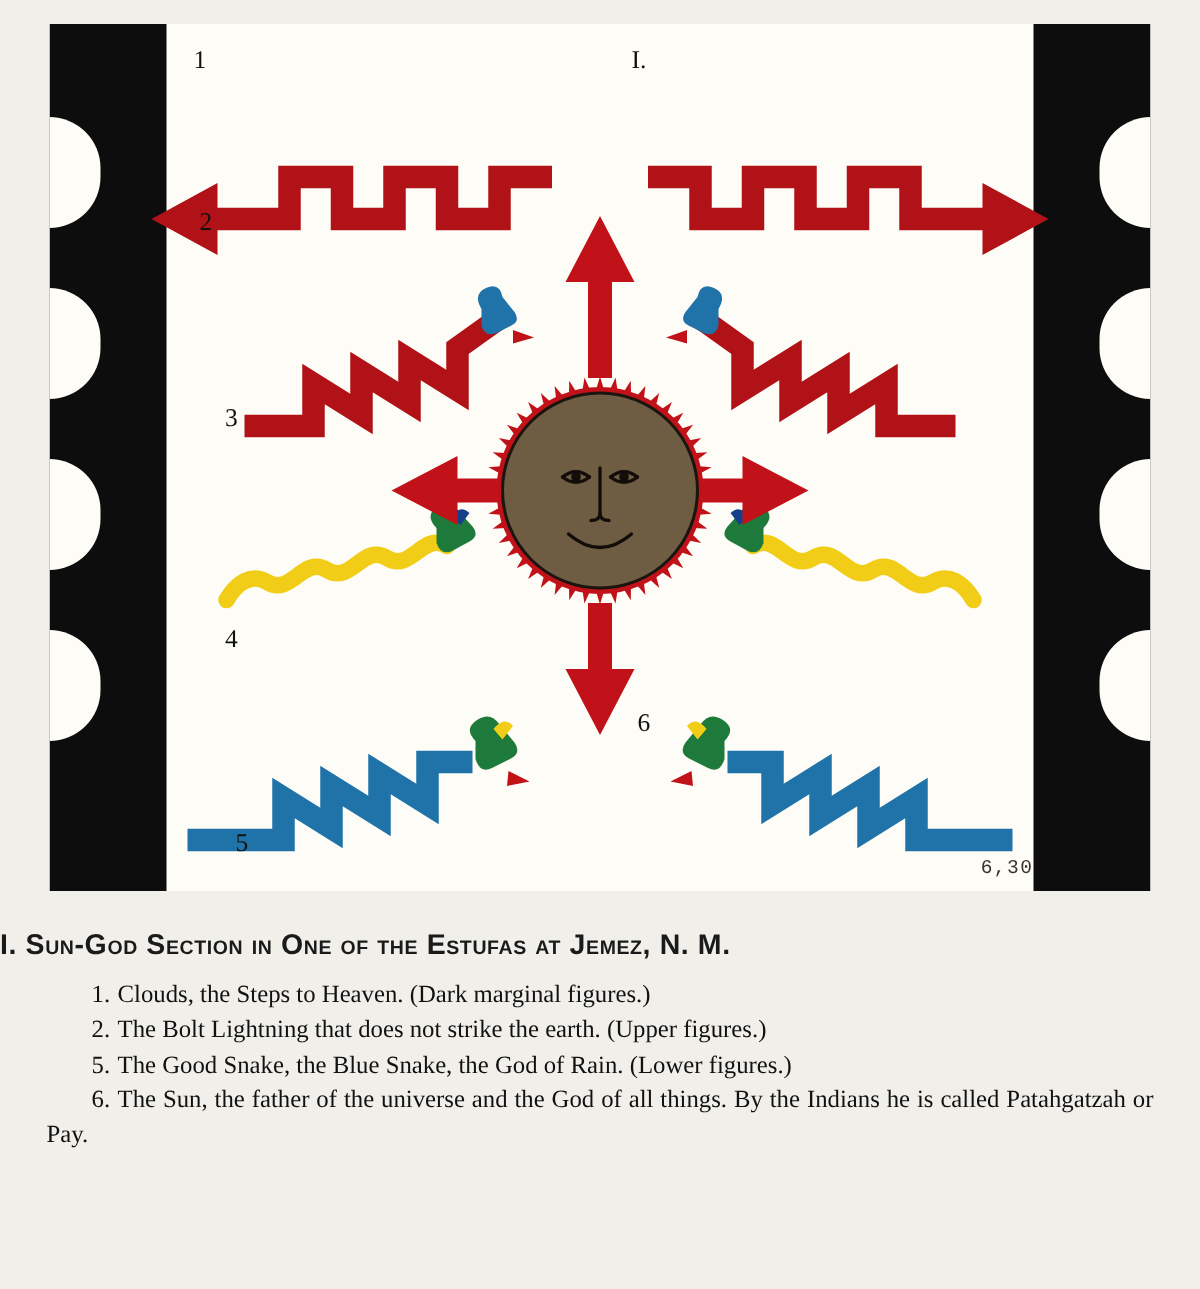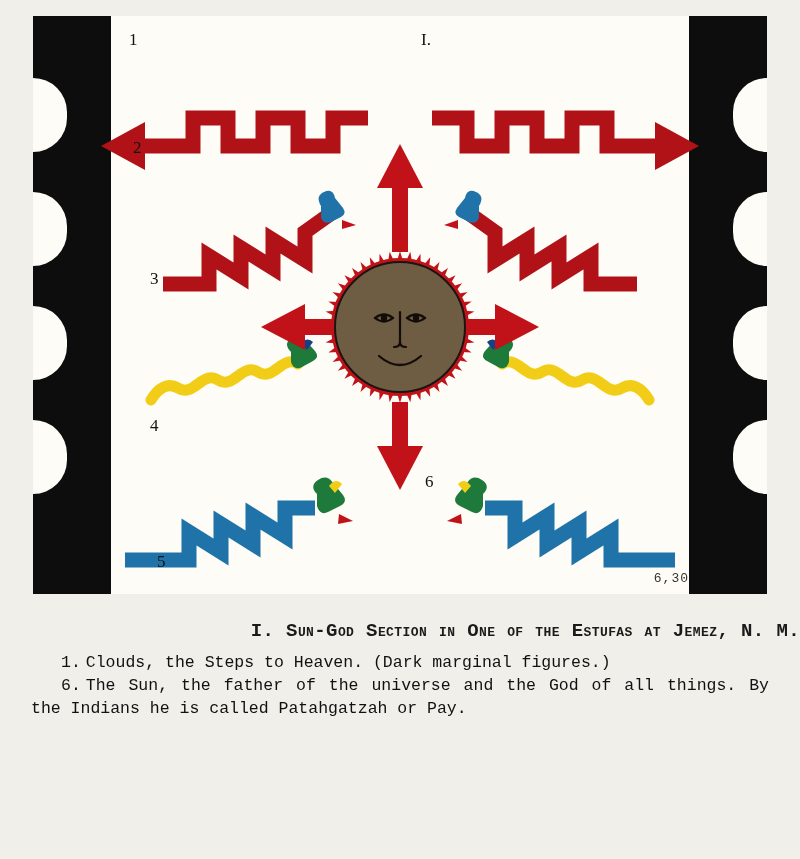--- a/index.html
+++ b/index.html
@@ -90,33 +90,33 @@
   }
 
   
   #caption {
     position: absolute;
     left: 0;
     top: 606px;
     width: 800px;
   }
   #plate-title {
-    text-align: right;
-    font-family: Liberation Mono, monospace;
+    text-align: left;
+    font-family: Liberation Sans, sans-serif;
     font-size: 19px;
     color: #1a1a1a;
     font-variant: small-caps;
     letter-spacing: .4px;
     margin: 14px 0 10px 0;
     font-weight: 600;
   }
   #legend {
     margin: 0;
     padding: 0 31px;
-    font-family: Liberation Mono, monospace;
+    font-family: Liberation Serif, serif;
     font-size: 16.5px;
     line-height: 1.36;
     color: #111;
     text-align: justify;
   }
   .legend-item {
     text-indent: 30px;
     margin: 0 0 1px 0;
   }
   .legend-item .lnum { margin-right: 5px; }
@@ -314,17 +314,19 @@
     <div class="num" style="left:124px;top:536px;">5</div>
     <div class="num" style="left:392px;top:456px;">6</div>
 
     <div class="signature">6,30</div>
   </div>
 
   <div id="caption">
     <div id="plate-title">I.  Sun-God Section in One of the Estufas at Jemez, N. M.</div>
     <div id="legend">
       <p class="legend-item"><span class="lnum">1.</span><span>Clouds, the Steps to Heaven.  (Dark marginal figures.)</span></p>
+      <p class="legend-item"><span class="lnum">2.</span><span>The Bolt Lightning that does not strike the earth.  (Upper figures.)</span></p>
+      <p class="legend-item"><span class="lnum">5.</span><span>The Good Snake, the Blue Snake, the God of Rain.  (Lower figures.)</span></p>
       <p class="legend-item"><span class="lnum">6.</span><span>The Sun, the father of the universe and the God of all things.  By the Indians he is called Patahgatzah or Pay.</span></p>
     </div>
   </div>
 
 </div>
 
 </body></html>

